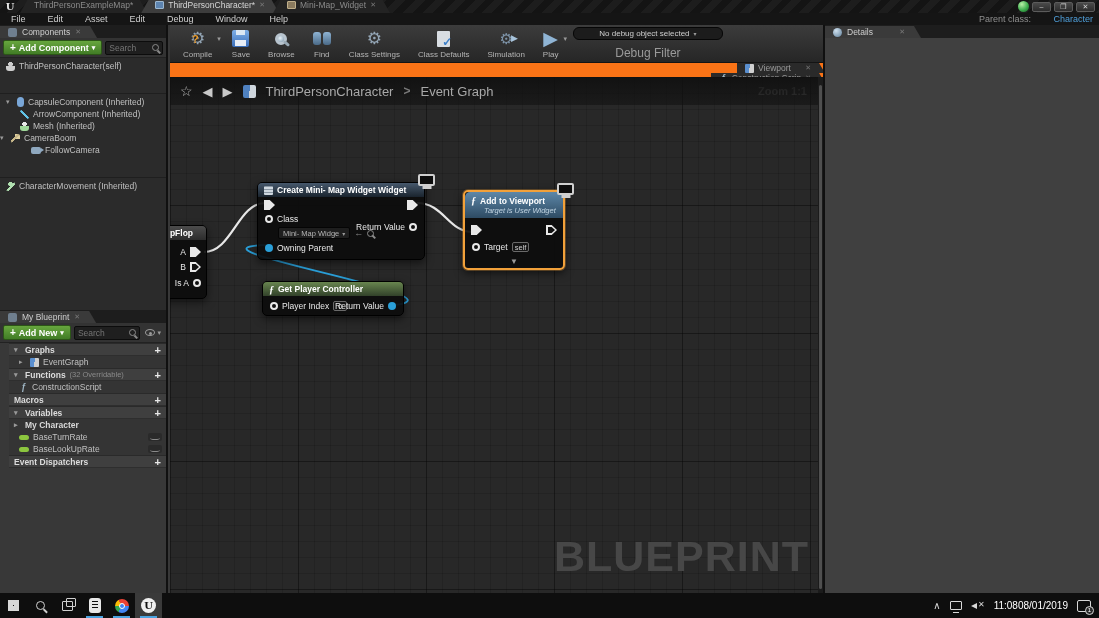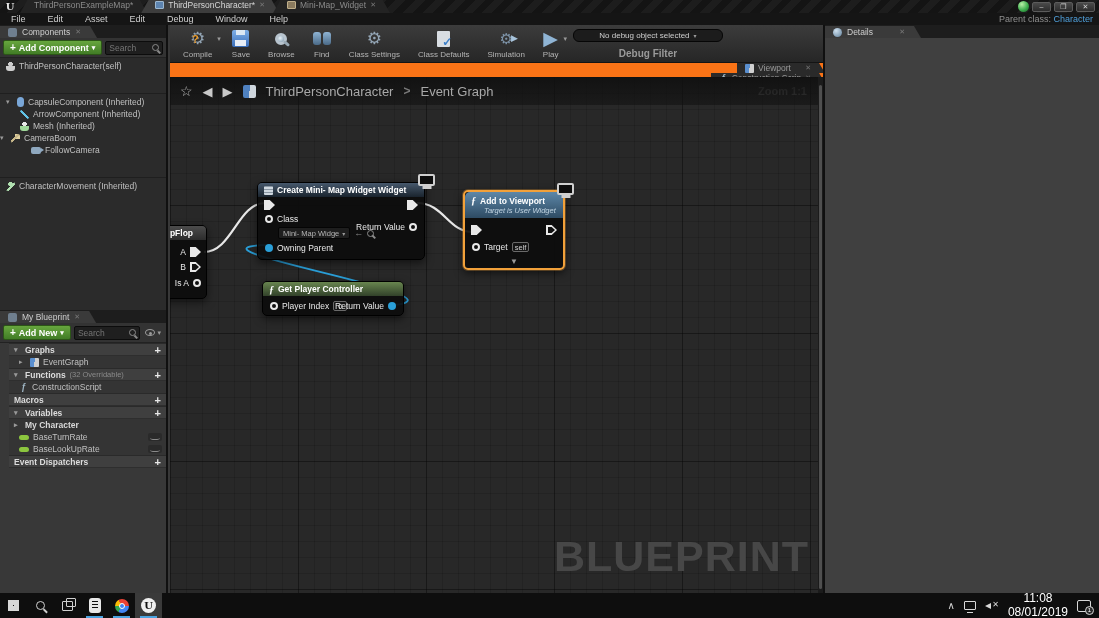--- a/index.html
+++ b/index.html
@@ -28,21 +28,21 @@
   .wbtn{width:19px;height:10px;background:linear-gradient(#4a4a4a,#2c2c2c);
     border:1px solid #5c5c5c;border-radius:2px;font-size:7px;line-height:8px;
     text-align:center;color:#cfcfcf;}
 
   
   .menubar{position:absolute;left:0;top:13px;right:0;height:12px;background:#151515;
     display:flex;align-items:center;font-size:9px;color:#cfcfcf;}
   .menuitem{padding:0 11px;}
   .parentclass{margin-left:auto;padding-right:6px;font-size:9px;}
   .parentclass .lbl{color:#8f8f8f;}
-  .parentclass .val{color:#4f9fda;margin-left:0;}
+  .parentclass .val{color:#4f9fda;margin-left:20px;}
 
   
   .leftcol{position:absolute;left:0;top:25px;width:168px;bottom:25px;background:#383838;
     border-right:2px solid #101010;display:flex;flex-direction:column;}
   .ptabbar{height:13px;background:#1d1d1d;display:flex;align-items:flex-end;}
   .ptab{height:12px;background:#3a3a3a;display:flex;align-items:center;gap:5px;
     padding:0 8px;font-size:8.5px;color:#cfcfcf;
     clip-path:polygon(0 0,calc(100% - 7px) 0,100% 100%,0 100%);min-width:96px;}
   .ptab .x{font-size:7px;color:#777;margin-left:auto;padding-right:8px;}
   .picon{width:9px;height:9px;border-radius:2px;background:#6f7f8f;}
@@ -133,21 +133,21 @@
   .docic::after{content:"✓";position:absolute;right:-2px;bottom:-2px;color:#3a7ec8;
     font-size:12px;font-weight:bold;}
   .playtri{color:#8fb4d4;font-size:19px;line-height:18px;}
   .simic{position:relative;}
   .simic .gear{font-size:15px;color:#7d93a8;}
   .simic::after{content:"▶";position:absolute;right:-5px;top:4px;font-size:9px;color:#a8c4dc;}
   .dbgbox{display:flex;flex-direction:column;align-items:center;margin-left:4px;}
   .dbgdd{width:150px;height:13px;background:#1c1c1c;border:1px solid #060606;border-radius:6px;
     display:flex;align-items:center;justify-content:center;gap:4px;font-size:8px;color:#cfcfcf;}
   .dbgdd .cr{font-size:6px;color:#9a9a9a;}
-  .dbglbl{font-size:10px;color:#9a9a9a;margin-top:6px;font-weight:bold;}
+  .dbglbl{font-size:12px;color:#9a9a9a;margin-top:6px;}
 
   .gtabbar{height:14px;background:#f97316;display:flex;align-items:flex-end;flex-direction:column;}
   .gtab{height:13px;display:flex;align-items:center;gap:4px;padding:0 8px;font-size:8.5px;
     color:#9a9a9a;background:#2a2a2a;clip-path:polygon(0 0,calc(100% - 6px) 0,100% 100%,0 100%);
     margin-right:-2px;min-width:88px;}
   .gtab.active{background:#3f3f3f;color:#d8d8d8;box-shadow:inset 0 2px 0 #c88a2a;}
   .gtab .x{margin-left:auto;font-size:7px;color:#707070;padding-right:6px;}
 
   
   .graph{position:relative;flex:1;overflow:hidden;background-color:#282828;
@@ -242,22 +242,22 @@
     font-family:"DejaVu Serif",serif;font-weight:bold;font-size:10px;display:flex;
     align-items:center;justify-content:center;}
   .tray{margin-left:auto;display:flex;align-items:center;gap:9px;padding-right:8px;color:#e0e0e0;}
   .trayglyph{font-size:10px;color:#d8d8d8;}
   .netic{width:12px;height:9px;border:1.5px solid #d8d8d8;border-radius:1px;position:relative;}
   .netic::after{content:"";position:absolute;left:2px;right:2px;bottom:-4px;height:1.5px;background:#d8d8d8;}
   .spkic{position:relative;width:14px;height:10px;}
   .spkic::before{content:"";position:absolute;left:0;top:2px;border-top:3px solid transparent;
     border-bottom:3px solid transparent;border-right:6px solid #d8d8d8;}
   .spkic::after{content:"✕";position:absolute;right:0;top:-1px;font-size:8px;color:#d8d8d8;}
-  .clock{display:flex;flex-direction:column;align-items:center;line-height:1.15;
-    font-size:12px;color:#fff;}
+  .clock{display:flex;align-items:center;line-height:1.15;
+    font-size:10px;color:#fff;}
   .notif{width:14px;height:12px;border:1.5px solid #d8d8d8;border-radius:2px;position:relative;}
   .notif .badge{position:absolute;right:-4px;bottom:-4px;width:9px;height:9px;border-radius:50%;
     background:#2b2b2b;border:1px solid #d8d8d8;color:#fff;font-size:6px;line-height:7px;
     text-align:center;}
 </style>
 </head>
 <body>
 
 <div id="root">
 

